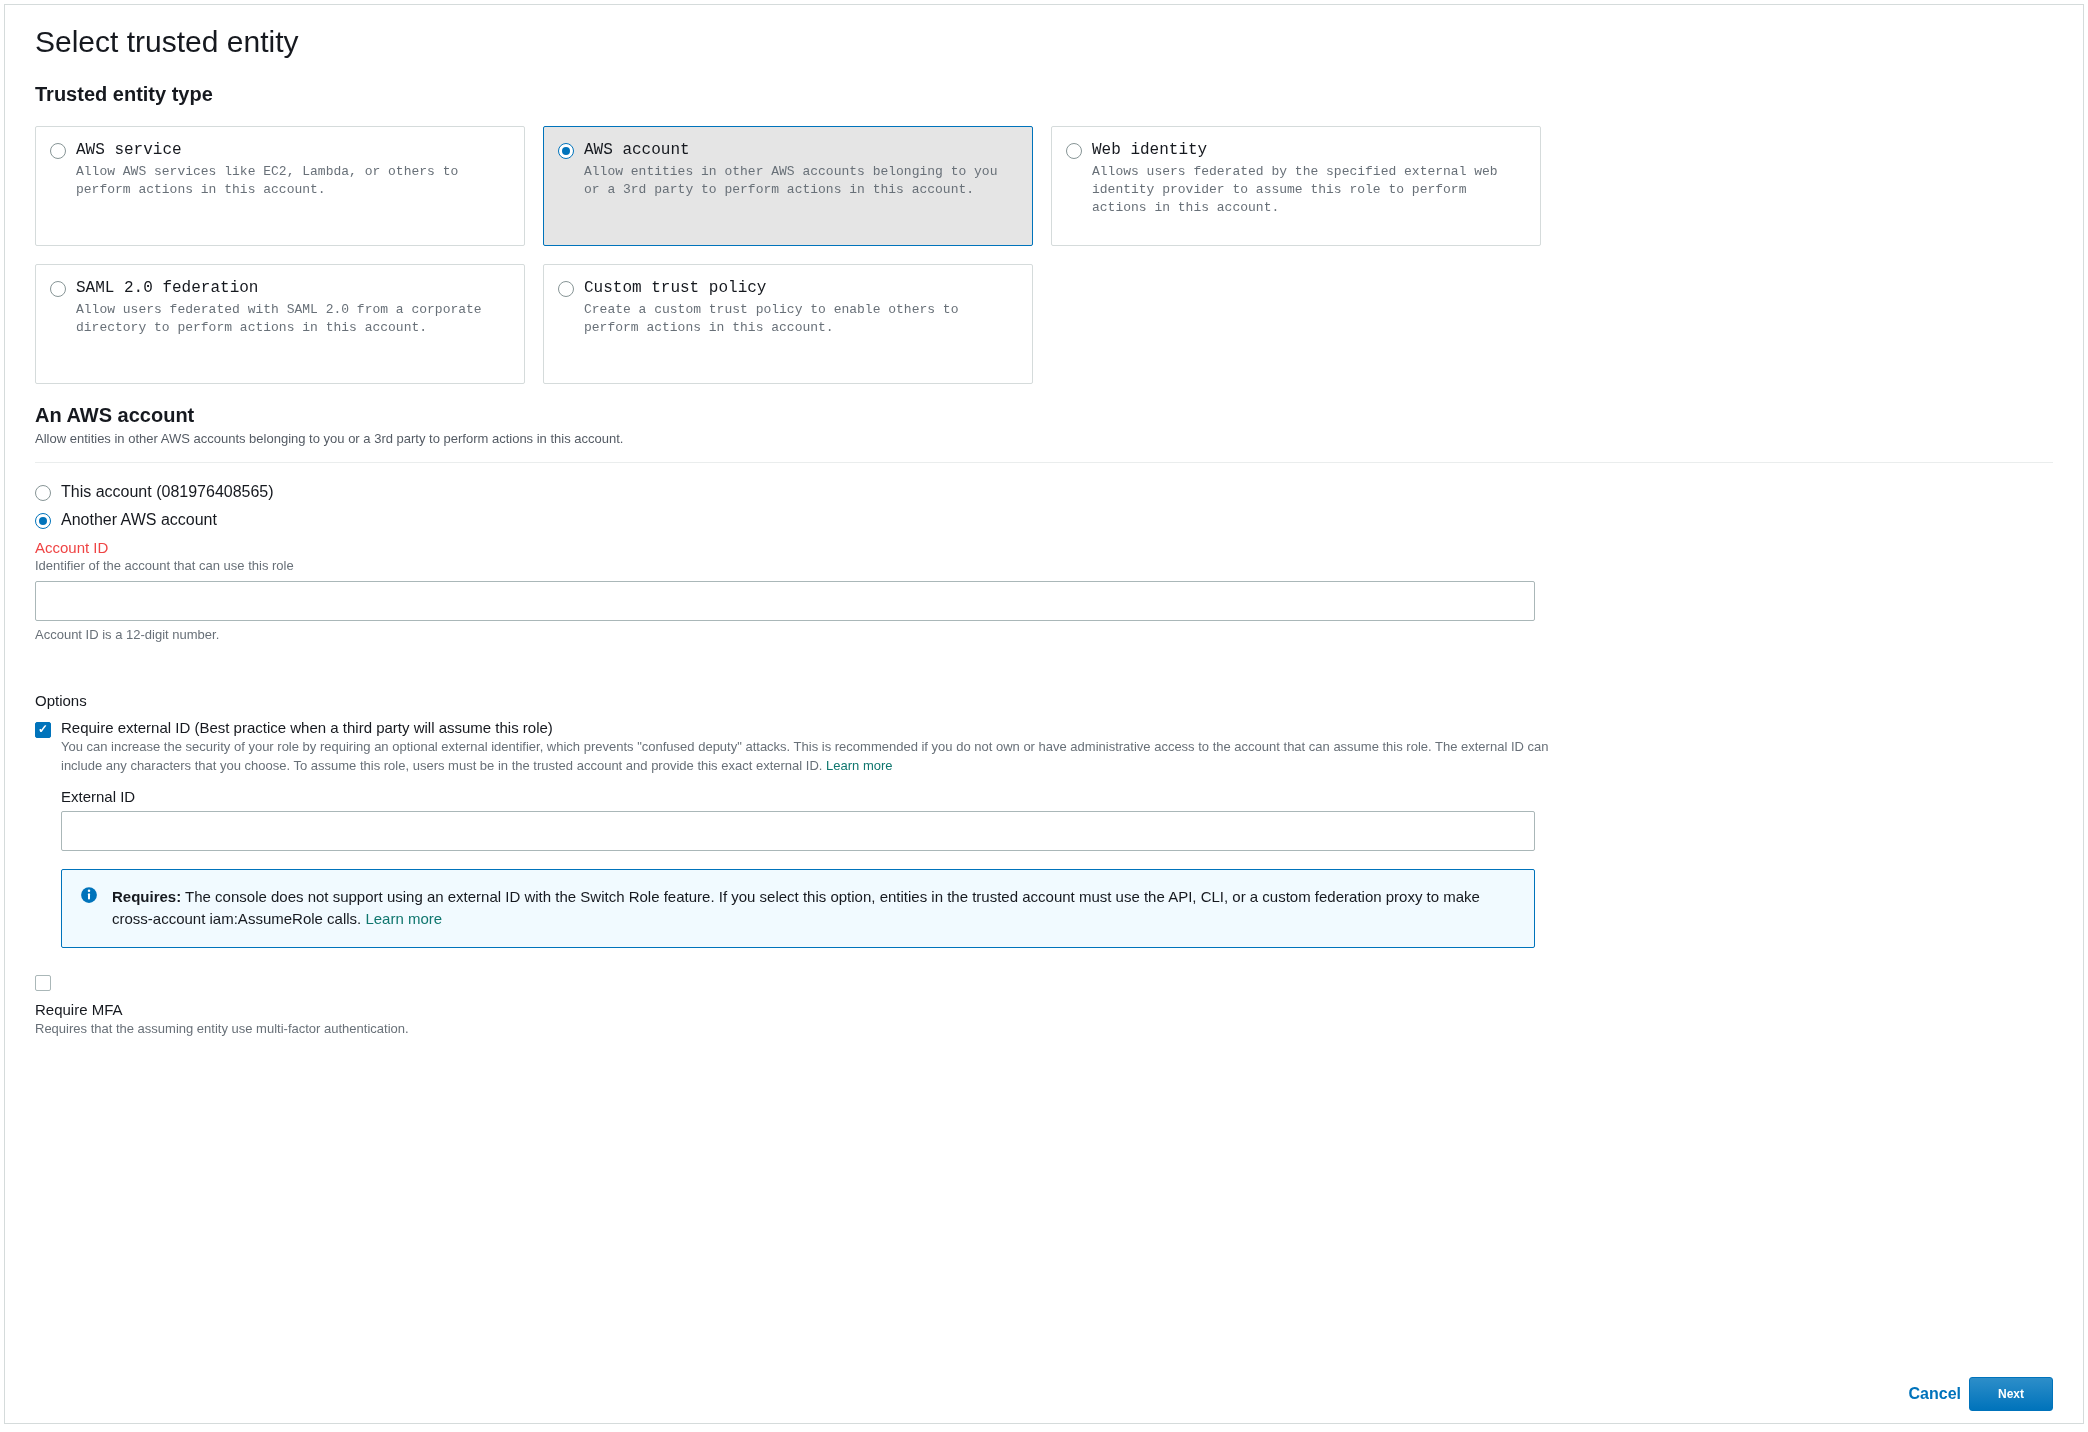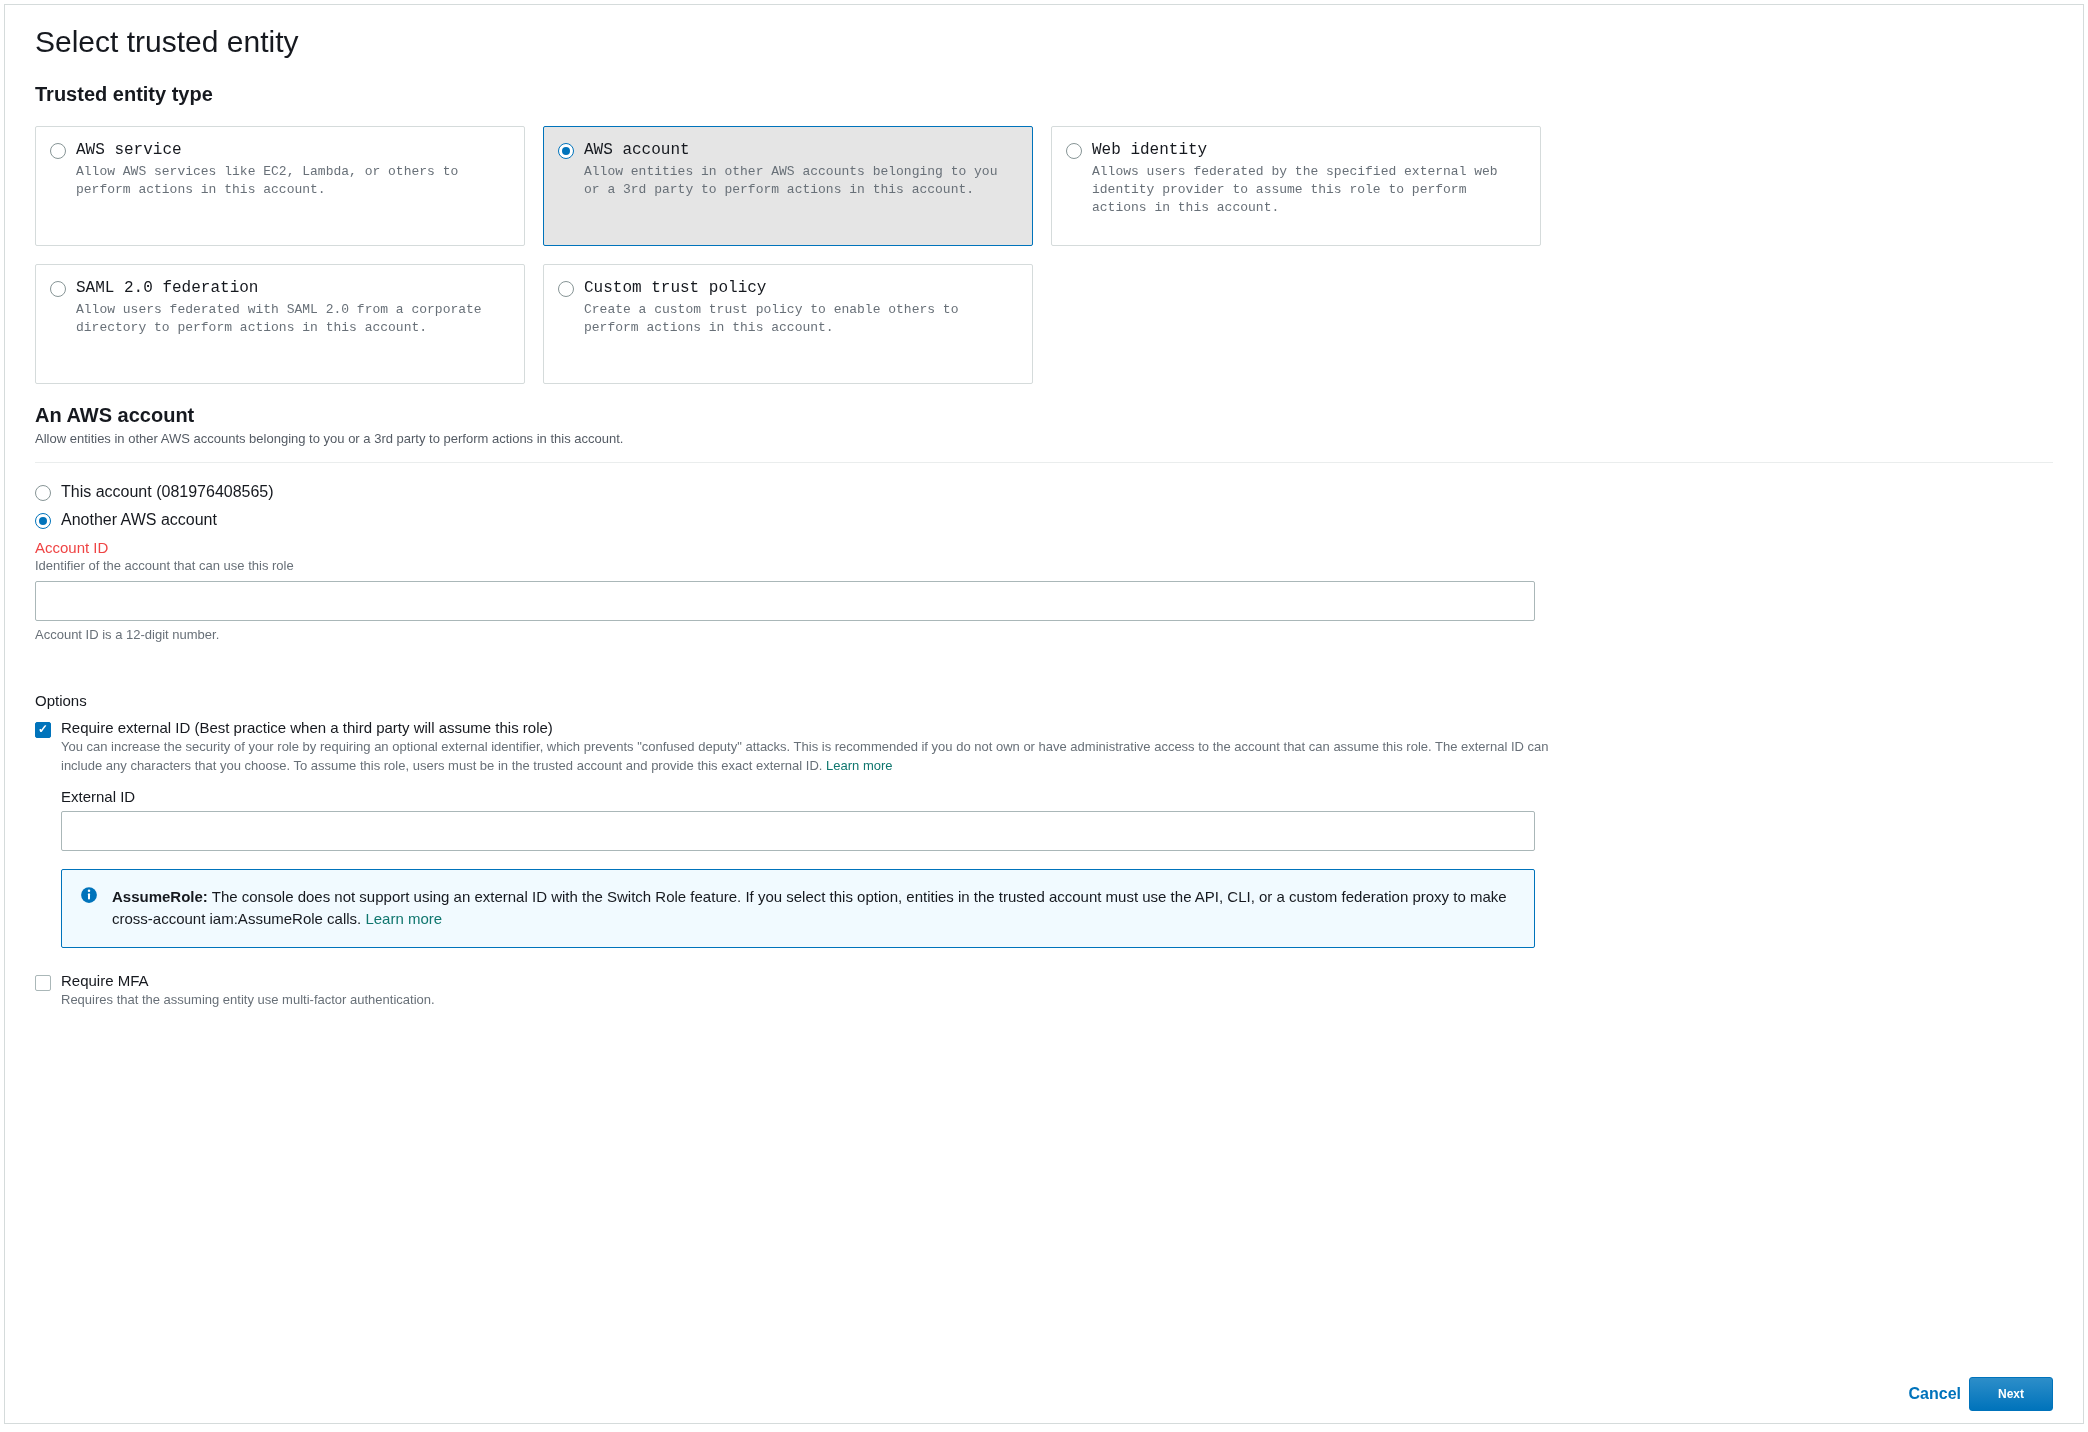--- a/index.html
+++ b/index.html
@@ -229,20 +229,21 @@
       font-size: 15px;
       color: #16191f;
       line-height: 1.5;
     }
     .info-text b { font-weight: 700; }
     .mfa-row {
       margin-top: 24px;
       display: flex;
       gap: 10px;
       align-items: flex-start;
+      flex-direction: column;
     }
     .mfa-content { flex: 1; }
     .button-row {
       position: absolute;
       bottom: 12px;
       right: 30px;
       display: flex;
       gap: 2px;
       align-items: center;
     }
@@ -354,21 +355,21 @@
 
   <div class="info-box">
     <div class="info-icon-wrap">
       <svg viewBox="0 0 16 16" width="18" height="18">
         <circle cx="8" cy="8" r="7" fill="#0073bb"></circle>
         <rect x="7.1" y="6.5" width="1.8" height="5.5" fill="#fff" rx="0.9"></rect>
         <circle cx="8" cy="4.3" r="1.1" fill="#fff"></circle>
       </svg>
     </div>
     <div class="info-text">
-      <b>AssumeRole:</b><span> The console does not support using an external ID with the Switch Role feature. If you select this option, entities in the trusted account must use the API, CLI, or a custom federation proxy to make cross-account iam:AssumeRole calls. </span><a class="learn-link">Learn more</a>
+      <b>Requires:</b><span> The console does not support using an external ID with the Switch Role feature. If you select this option, entities in the trusted account must use the API, CLI, or a custom federation proxy to make cross-account iam:AssumeRole calls. </span><a class="learn-link">Learn more</a>
     </div>
   </div>
 
   <div class="mfa-row">
     <div class="checkbox-box"></div>
     <div class="mfa-content">
       <div class="checkbox-title">Require MFA</div>
       <div class="checkbox-desc">Requires that the assuming entity use multi-factor authentication.</div>
     </div>
   </div>

